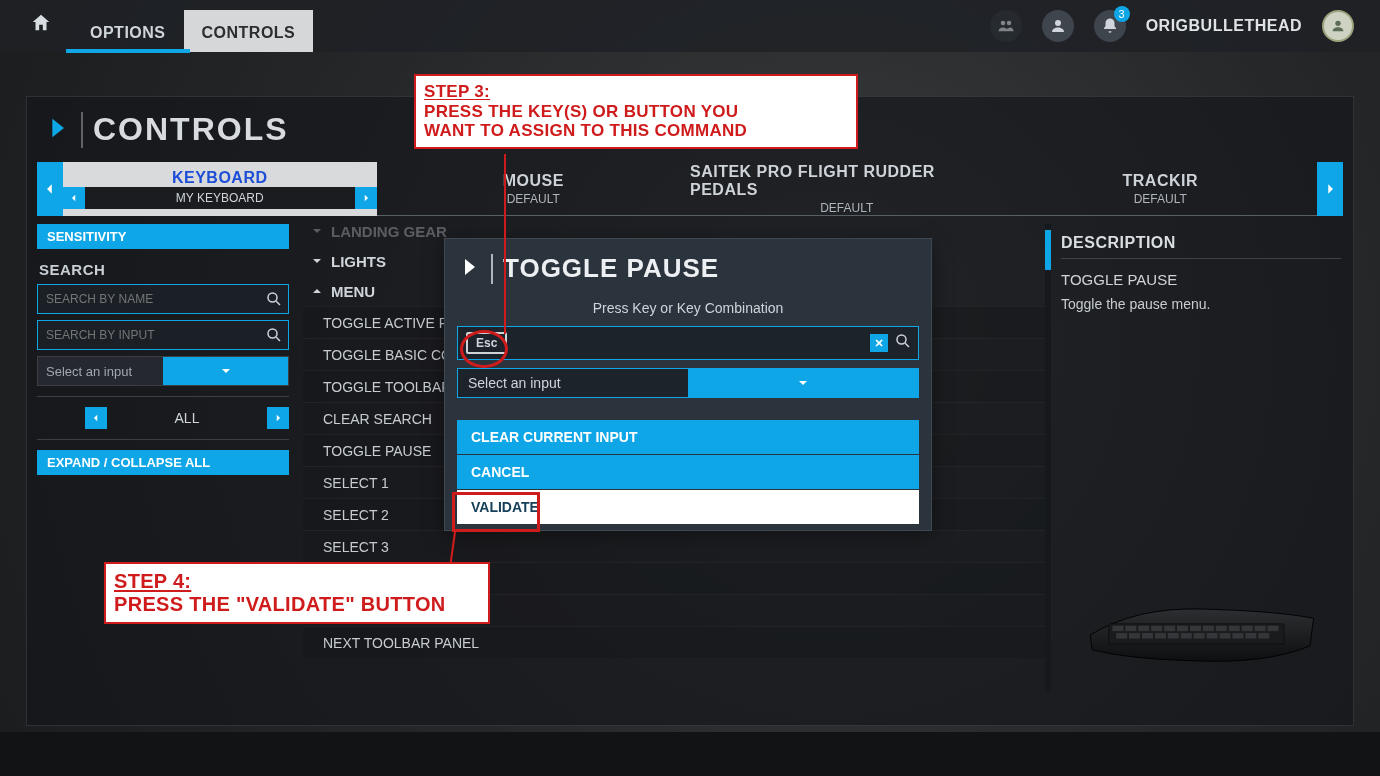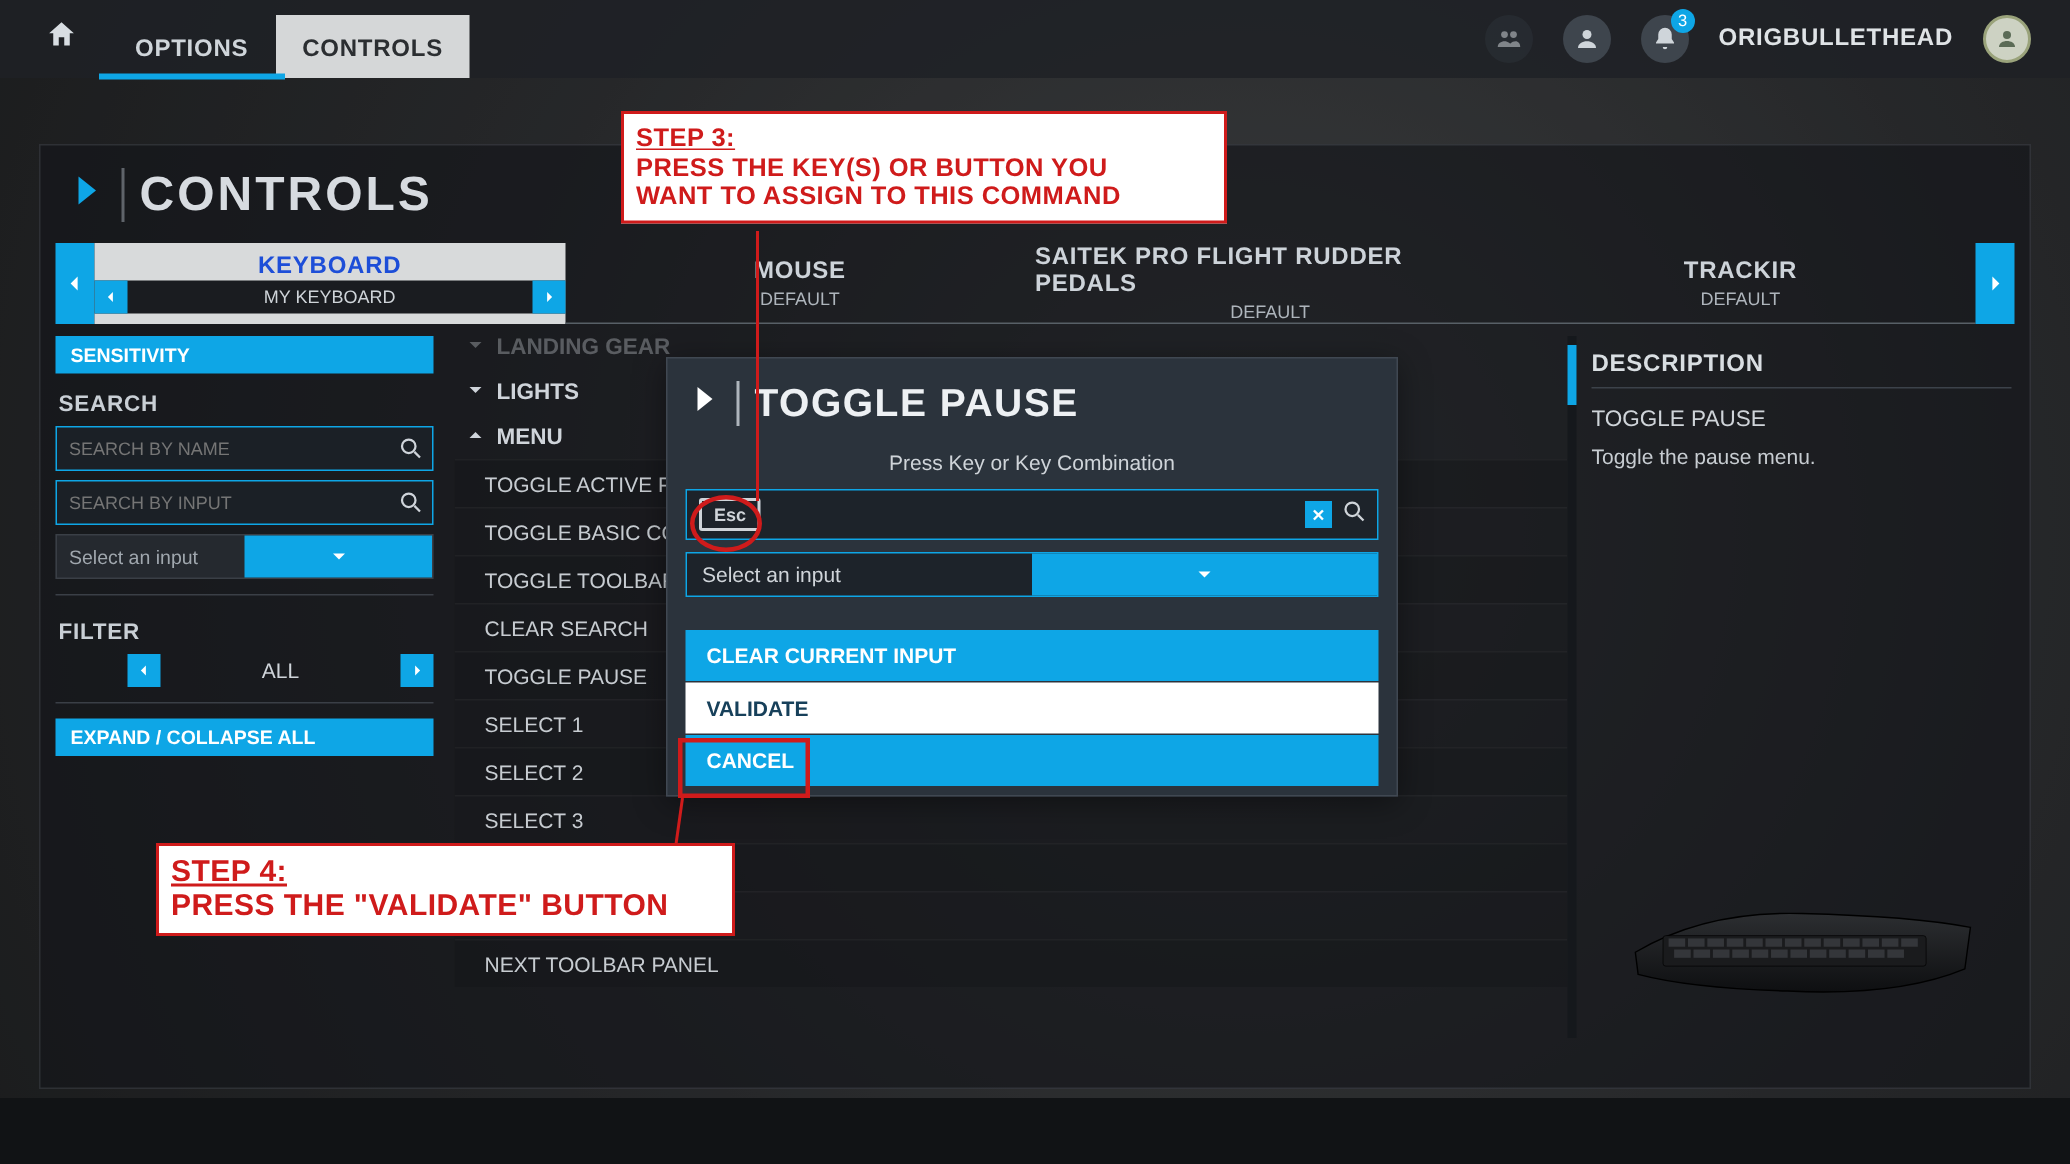--- a/index.html
+++ b/index.html
@@ -100,21 +100,21 @@
   .msel{display:flex;align-items:center;height:30px;border:1px solid var(--blue);background:#1d232a;margin-top:8px;}
   .msel span{flex:1;padding:0 10px;color:#cfd4d9;font-size:14px;}
   .mactions{display:flex;flex-direction:column;gap:1px;margin-top:22px;}
   .mbtn{height:34px;display:flex;align-items:center;padding:0 14px;font-weight:700;font-size:14px;cursor:pointer;}
   .mbtn.blue{background:var(--blue);color:#fff;}
   .mbtn.white{background:#fff;color:#17405a;}
 
   
   .callout{position:absolute;background:#fff;border:2px solid var(--red);color:var(--red);font-weight:800;letter-spacing:.3px;line-height:1.15;}
   .callout .cstep{text-decoration:underline;text-underline-offset:2px;}
-  .callout.c3{left:414px;top:74px;width:404px;padding:6px 8px;font-size:17px;}
+  .callout.c3{left:414px;top:74px;width:444px;padding:6px 8px;font-size:17px;}
   .callout.c4{left:104px;top:562px;width:386px;padding:6px 8px;font-size:20px;}
   .leader{position:absolute;background:var(--red);}
   .circle{position:absolute;width:48px;height:38px;border:3px solid var(--red);border-radius:50%/50%;}
   .valbox{position:absolute;border:3px solid var(--red);}
 
   
   .svg{width:18px;height:18px;}
 </style>
 </head>
 <body>
@@ -241,21 +241,20 @@
         </div>
         <div class="selectbox">
           <span>Select an input</span>
           <span class="dd">
               <svg width="12" height="12" viewBox="0 0 24 24" fill="currentColor">
                 <path d="M4 8l8 8 8-8z"></path>
               </svg>
             </span>
         </div>
         <div style="height:1px;background:#3a3f46;margin:4px 0;"></div>
-        <div class="section-title">FILTER</div>
         <div class="filterrow">
           <div class="sq">
               <svg width="10" height="10" viewBox="0 0 24 24" fill="currentColor">
                 <path d="M15 4l-8 8 8 8z"></path>
               </svg>
             </div>
           <div class="filtername">ALL</div>
           <div class="sq">
               <svg width="10" height="10" viewBox="0 0 24 24" fill="currentColor">
                 <path d="M9 4l8 8-8 8z"></path>
@@ -376,22 +375,22 @@
       <div class="msel">
         <span>Select an input</span>
         <span class="dd" style="width:22px;height:100%;background:var(--blue);display:flex;align-items:center;justify-content:center;color:#fff;">
             <svg width="12" height="12" viewBox="0 0 24 24" fill="currentColor">
               <path d="M4 8l8 8 8-8z"></path>
             </svg>
           </span>
       </div>
       <div class="mactions">
         <div class="mbtn blue">CLEAR CURRENT INPUT</div>
+        <div class="mbtn blue">CANCEL</div>
         <div class="mbtn white">VALIDATE</div>
-        <div class="mbtn blue">CANCEL</div>
       </div>
     </div>
   </div>
 
   <div class="callout c3">
     <div class="cstep">STEP 3:</div>
     <div>PRESS THE KEY(S) OR BUTTON YOU</div>
     <div>WANT TO ASSIGN TO THIS COMMAND</div>
   </div>
   <div class="leader" style="left:504px;top:154px;width:2px;height:180px;"></div>

